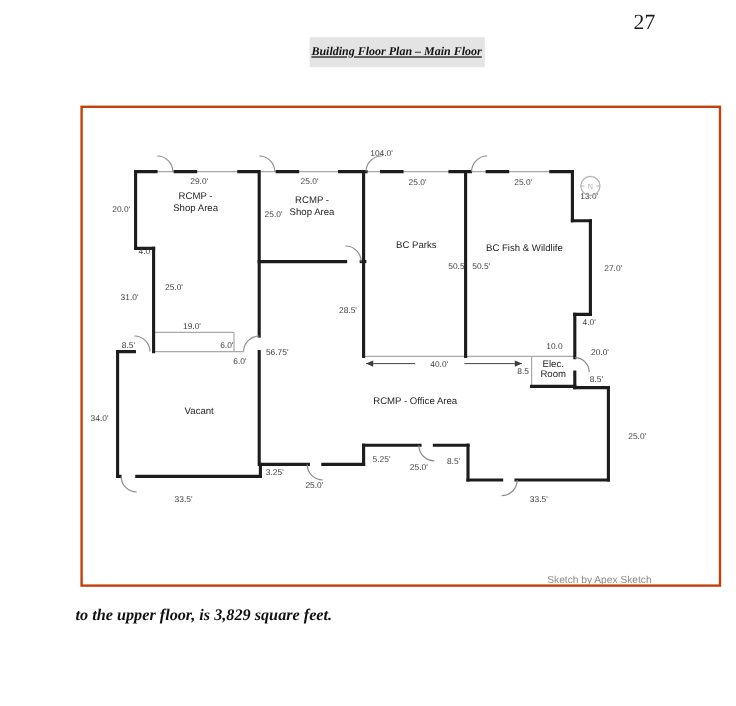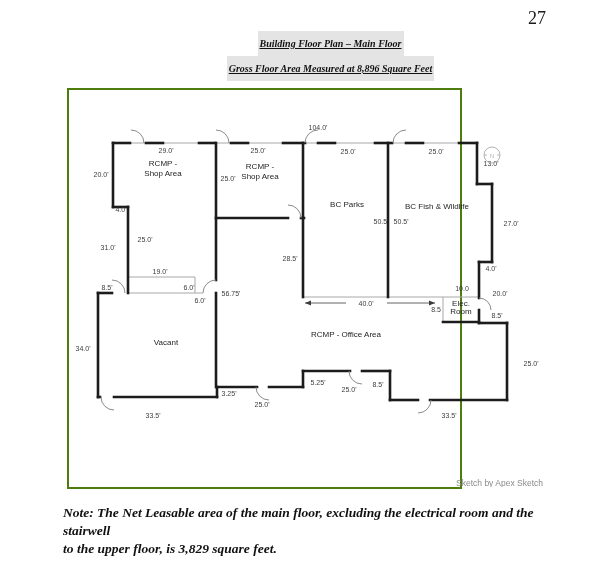--- a/index.html
+++ b/index.html
@@ -11,37 +11,36 @@
     position:absolute;top:8px;left:528px;font-size:18px;color:#1a1a1a;
   }
   .title-block{
     position:absolute;top:31px;left:0;width:613px;text-align:center;line-height:17px;
   }
   .title-line{
     display:inline-block;font-weight:bold;font-style:italic;font-size:10px;color:#111;
     text-decoration:underline;background:#e4e4e4;padding:4px 2px;margin-left:48px;
   }
   .frame{
-    position:absolute;left:67px;top:88px;width:395px;height:401px;
-    border:2px solid #4d7c0f;background:#ffffff;box-sizing:border-box;
+    position:absolute;left:67px;top:88px;width:534px;height:401px;
+    border:2px solid #c2410c;background:#ffffff;box-sizing:border-box;
   }
   .frame svg{display:block;}
   .note-block{
     position:absolute;left:63px;top:504px;width:520px;
     font-weight:bold;font-style:italic;font-size:13.5px;color:#111;line-height:18px;
   }
 </style>
 </head>
 <body>
 
 <div class="page-number">27</div>
 
 <div class="title-block">
   <span class="title-line">Building Floor Plan – Main Floor</span><br>
-  <span class="title-line">Gross Floor Area Measured at 8,896 Square Feet</span>
 </div>
 
 <div class="frame">
   <svg width="475" height="397" viewBox="69 90 475 397" xmlns="http://www.w3.org/2000/svg">
       <line x1="113" y1="143" x2="477" y2="143" stroke="#a8a8a8" stroke-width="1"></line>
       <line x1="128" y1="277" x2="195" y2="277" stroke="#a8a8a8" stroke-width="1"></line>
       <line x1="195" y1="277" x2="195" y2="293" stroke="#a8a8a8" stroke-width="1"></line>
       <line x1="128" y1="293" x2="203" y2="293" stroke="#a8a8a8" stroke-width="1"></line>
       <line x1="303" y1="297" x2="479" y2="297" stroke="#a8a8a8" stroke-width="1"></line>
       <line x1="443" y1="297" x2="443" y2="322" stroke="#a8a8a8" stroke-width="1"></line>
@@ -148,15 +147,14 @@
       <text x="449" y="418" text-anchor="middle" font-family="&quot;Liberation Sans&quot;, sans-serif" font-size="7" fill="#3c3c3c">33.5'</text>
       <circle cx="492" cy="155" r="8" fill="none" stroke="#b4b4b4" stroke-width="1"></circle>
       <line x1="484" y1="155" x2="487" y2="155" stroke="#b4b4b4" stroke-width="1"></line>
       <line x1="497" y1="155" x2="500" y2="155" stroke="#b4b4b4" stroke-width="1"></line>
       <text x="492" y="157.5" text-anchor="middle" font-family="&quot;Liberation Sans&quot;, sans-serif" font-size="6" fill="#b4b4b4">N</text>
       <text x="543" y="486" text-anchor="end" font-family="&quot;Liberation Sans&quot;, sans-serif" font-size="8.5" fill="#8a8a8a">Sketch by Apex Sketch</text>
     </svg>
 </div>
 
 <div class="note-block">
-  <div>Note: The Net Leasable area of the main floor, excluding the electrical room and the stairwell</div>
   <div>to the upper floor, is 3,829 square feet.</div>
 </div>
 
 </body></html>

